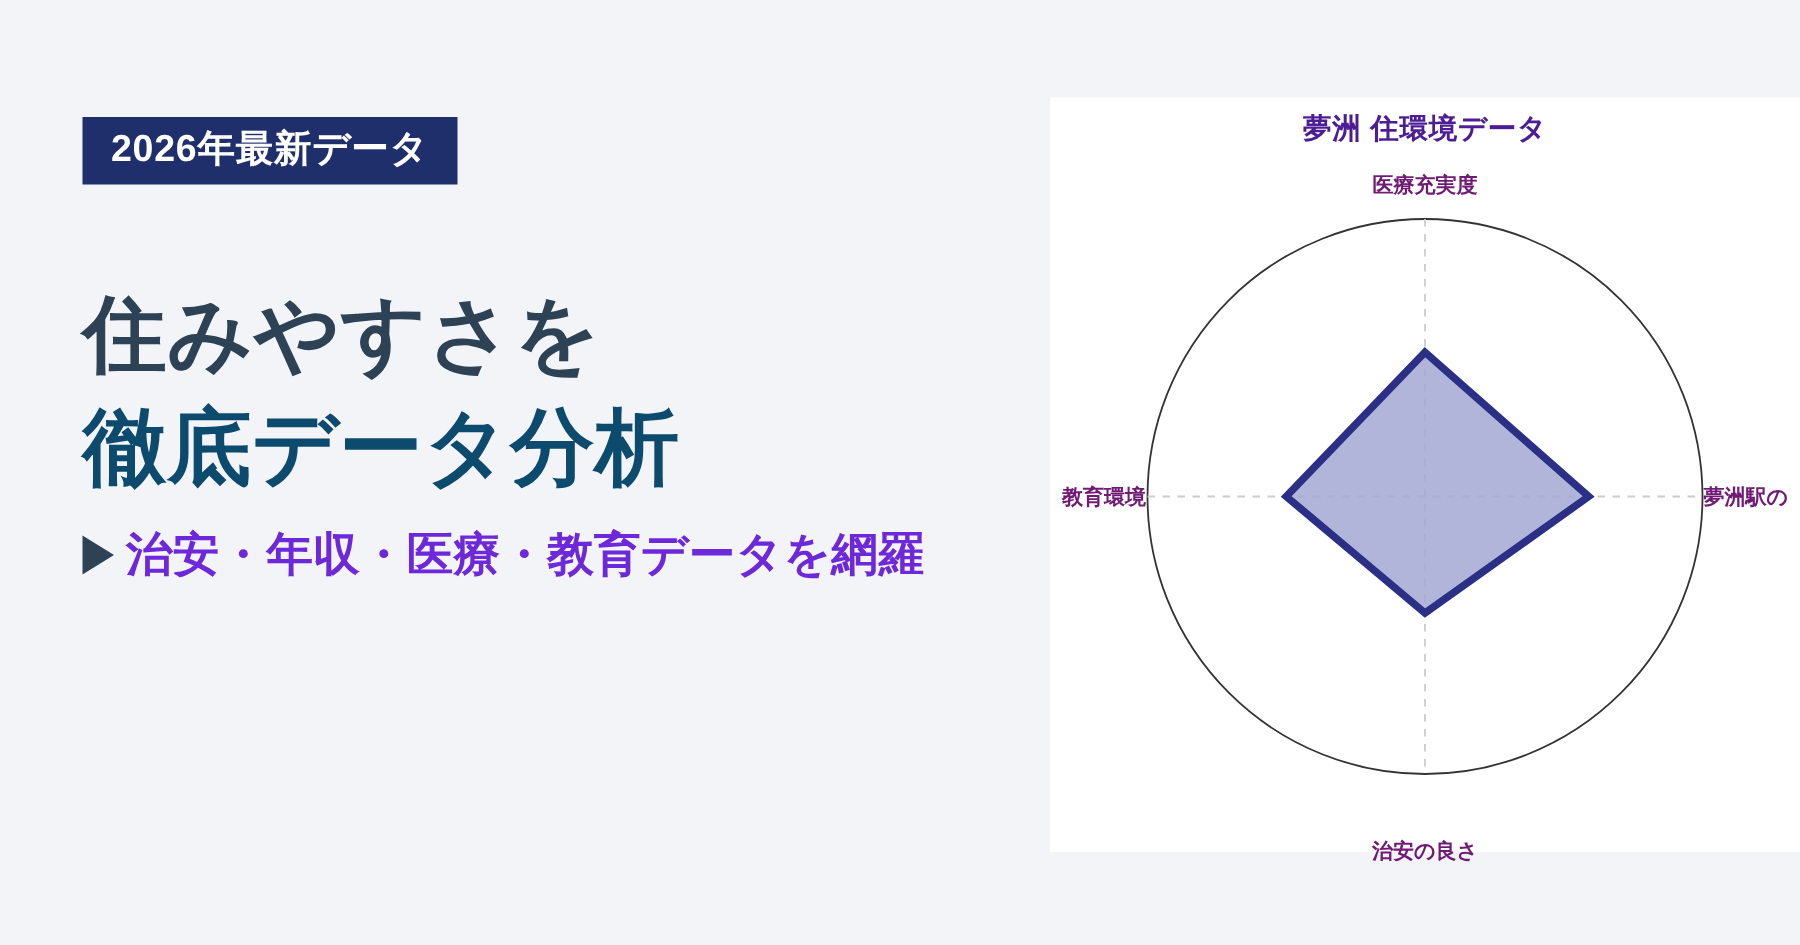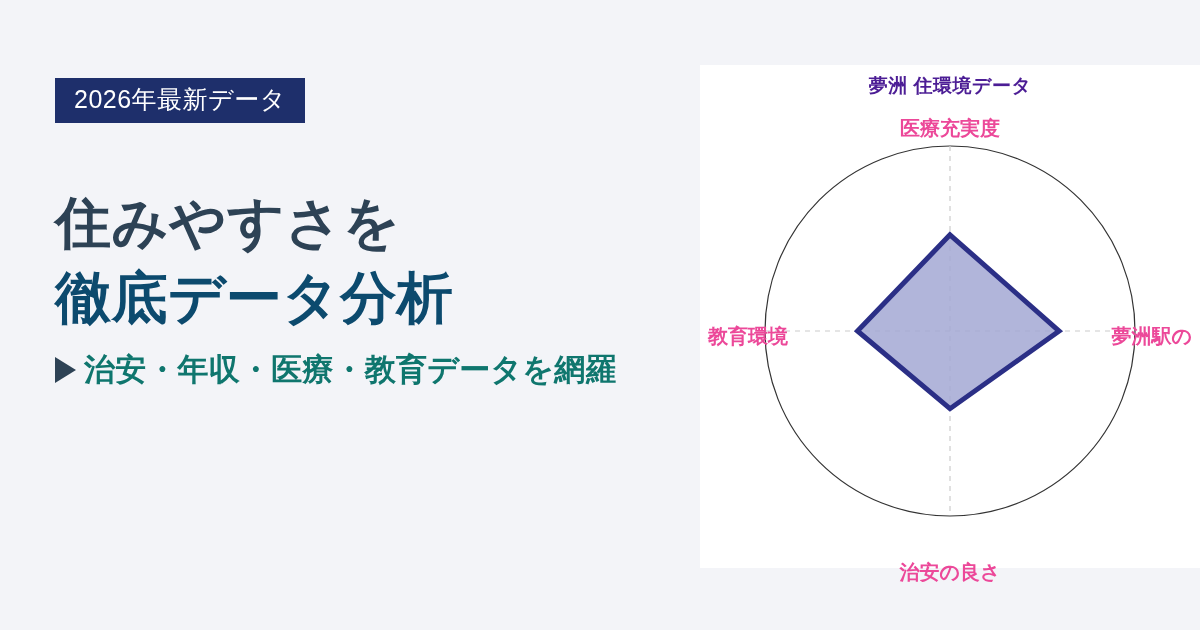--- a/index.html
+++ b/index.html
@@ -21,21 +21,21 @@
     left:0; top:0;
     width:700px; height:630px;
     padding:78px 0 0 55px;
   }
 
   .badge {
     display:inline-block;
     background:#1e2f6b;
     color:#ffffff;
     font-size:25px;
-    font-weight:normal;
+    font-weight:bold;
     letter-spacing:0.5px;
     padding:7px 19px 9px 19px;
     line-height:1.15;
     white-space:nowrap;
   }
 
   .headline {
     margin-top:62px;
     font-size:56px;
     font-weight:bold;
@@ -43,21 +43,21 @@
     letter-spacing:0.5px;
   }
   .hl-line { display:block; white-space:nowrap; }
   .hl-dark { color:#2d4255; }
   .hl-gold { color:#0c4a6e; }
 
   .subline {
     margin-top:14px;
     font-size:31px;
     font-weight:bold;
-    color:#0f766e;
+    color:#6d28d9;
     letter-spacing:0.2px;
     white-space:nowrap;
     display:flex;
     align-items:center;
     gap:8px;
     text-align:center;
   }
   .tri {
     display:inline-block;
     width:0; height:0;
@@ -83,23 +83,23 @@
     font-weight:bold;
     color:#4c1d95;
     letter-spacing:0.5px;
   }
   .radar-svg {
     position:absolute;
     left:0; top:0;
   }
   .axis-label {
     position:absolute;
-    font-size:20px;
+    font-size:14px;
     font-weight:bold;
-    color:#ec4899;
+    color:#701a75;
     white-space:nowrap;
   }
   .lbl-top    { left:0; width:500px; text-align:center; top:50px; }
   .lbl-bottom { left:0; width:500px; text-align:center; top:494px; }
   .lbl-left   { left:8px;  top:258px; }
   .lbl-right  { right:8px; top:258px; }
 </style>
 </head>
 <body>
 

